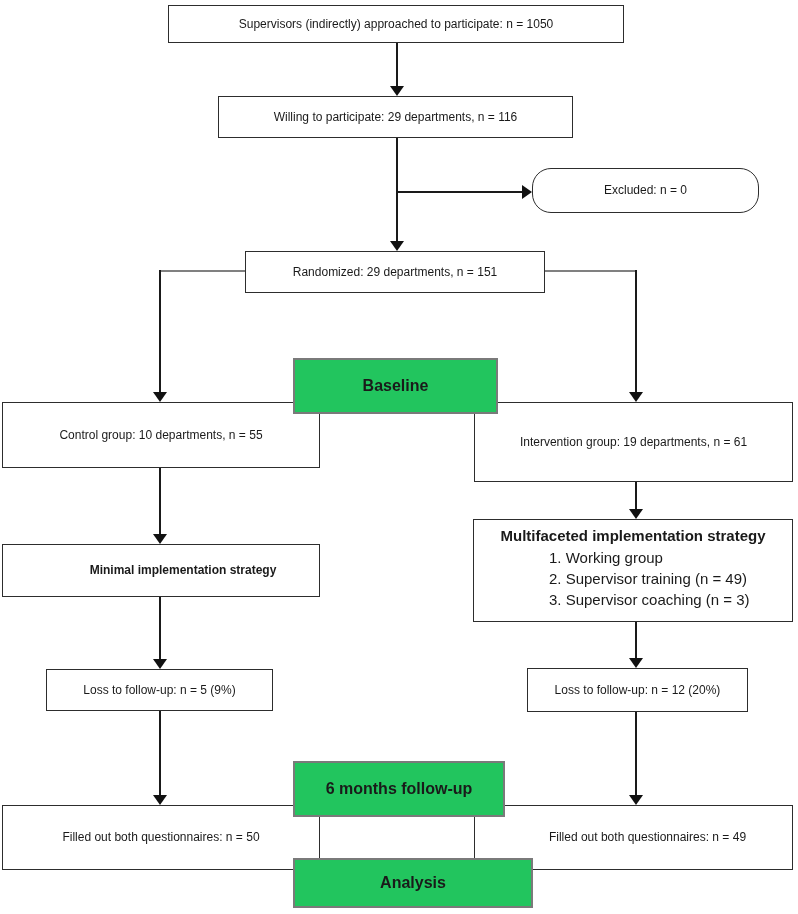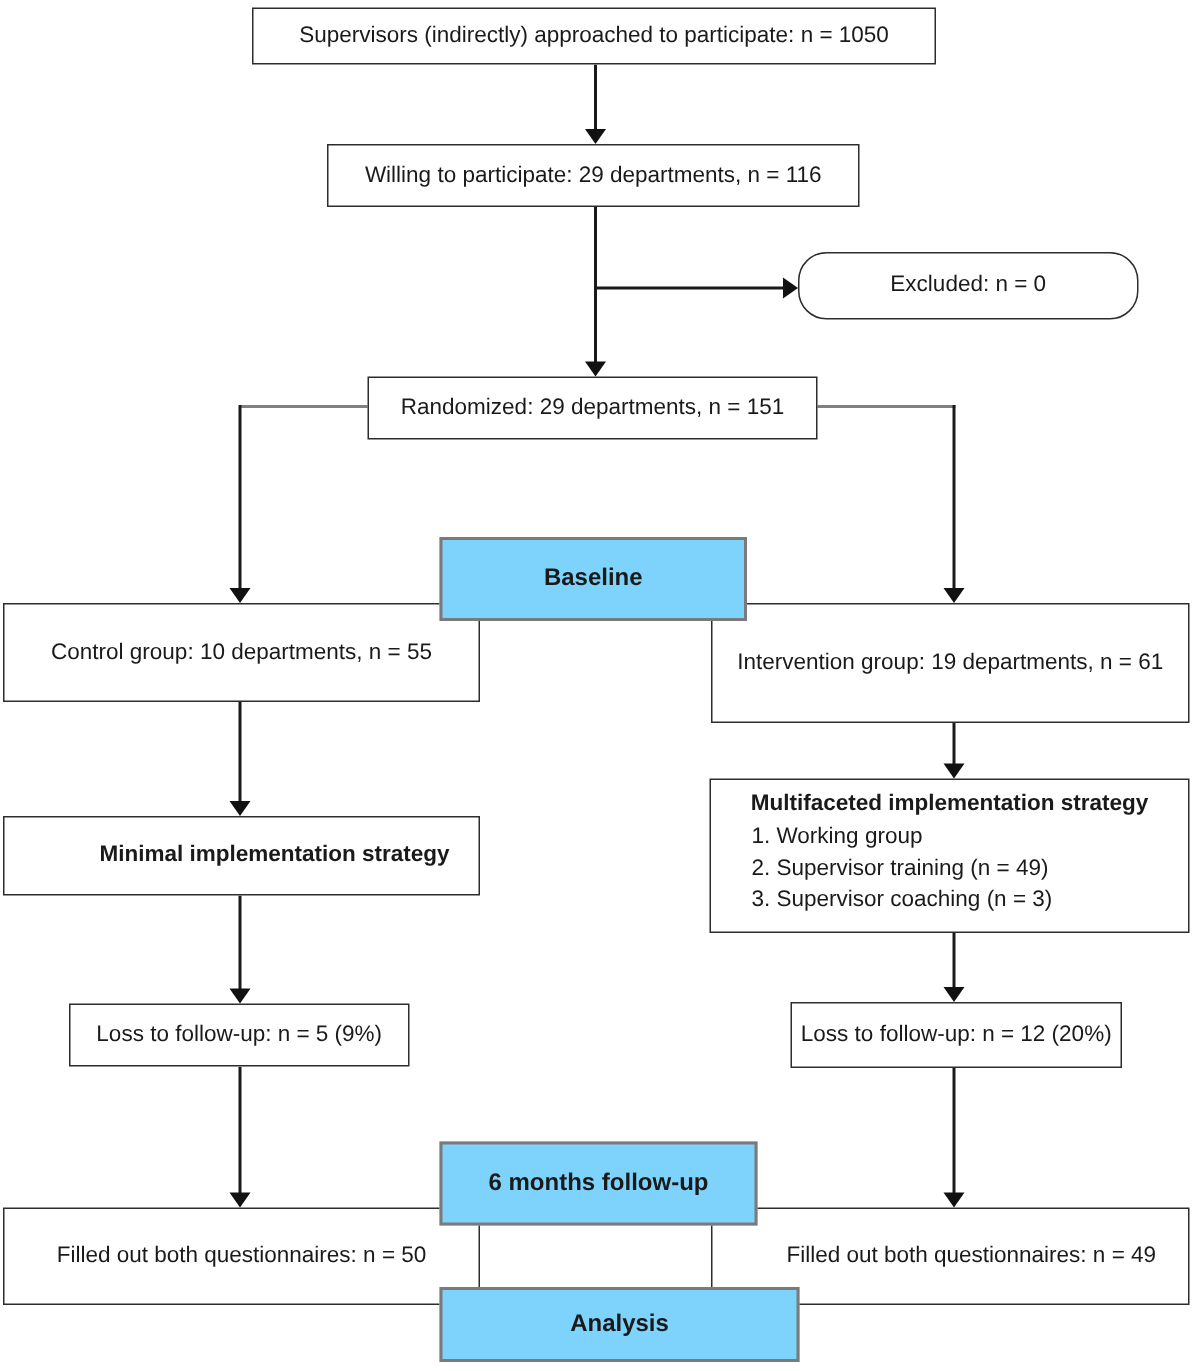--- a/index.html
+++ b/index.html
@@ -13,29 +13,29 @@
   }
   .box{
     position:absolute;
     box-sizing:border-box;
     background:#ffffff;
     border:1.5px solid #2d2d2d;
     display:flex;
     align-items:center;
     justify-content:center;
     text-align:center;
-    font-size:15px;
+    font-size:12px;
     line-height:1.25;
     z-index:2;
   }
   .box.bold{font-weight:bold;}
   .stage{
     position:absolute;
     box-sizing:border-box;
-    background:#7dd3fc;
+    background:#22c55e;
     border:2px solid #7a7a7a;
     display:flex;
     align-items:center;
     justify-content:center;
     text-align:center;
     font-size:16px;
     font-weight:bold;
     z-index:4;
   }
   .multibox{
@@ -46,21 +46,21 @@
     z-index:2;
     font-size:15px;
     padding-top:7px;
   }
   .multibox .mtitle{
     font-weight:bold;
     text-align:center;
     margin-bottom:3px;
   }
   .multibox .mitem{
-    margin-left:27px;
+    margin-left:75px;
     line-height:21px;
   }
   .vline{position:absolute;width:1.6px;background:#1a1a1a;z-index:1;}
   .hline{position:absolute;height:1.6px;background:#1a1a1a;z-index:1;}
   .hline.gray{background:#808080;height:2px;}
   .arrow-down{
     position:absolute;width:0;height:0;z-index:3;
     border-left:7px solid transparent;
     border-right:7px solid transparent;
     border-top:10px solid #111111;

